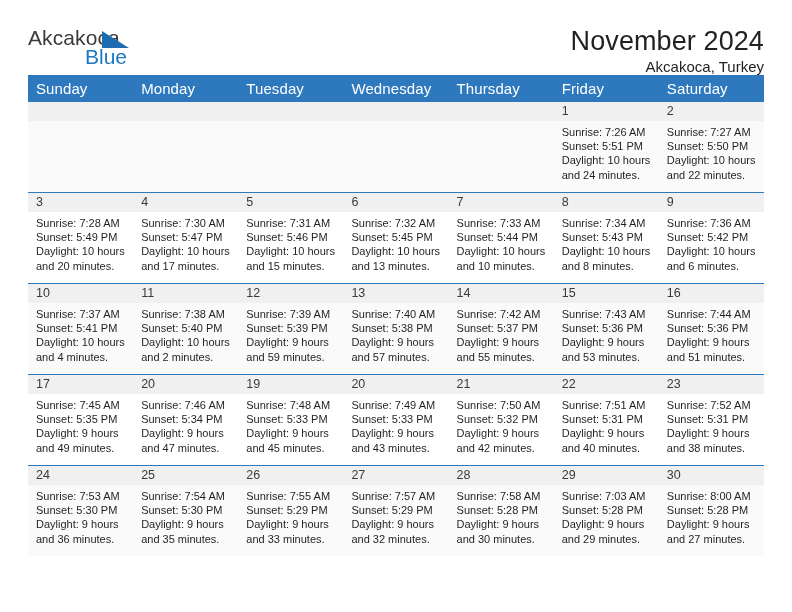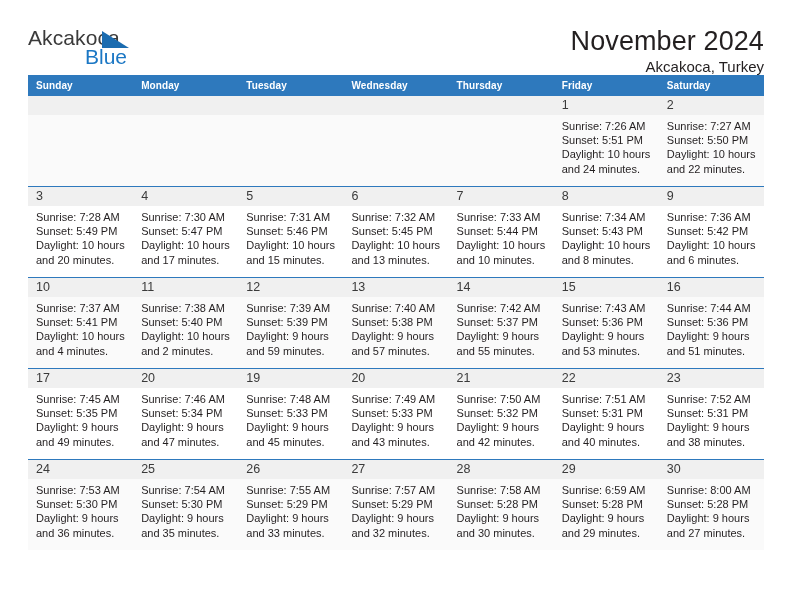--- a/index.html
+++ b/index.html
@@ -85,22 +85,22 @@
   
   .calendar {
     width: 736px;
     border-collapse: collapse;
     table-layout: fixed;
     margin-top: 1px;
   }
   .calendar th {
     background: #2e79bd;
     color: #ffffff;
-    font-size: 10px;
-    font-weight: bold;
+    font-size: 15px;
+    font-weight: normal;
     text-align: left;
     padding: 5px 0 5px 8px;
     height: 20px;
     box-sizing: border-box;
     letter-spacing: .1px;
   }
   .week-row > td {
     vertical-align: top;
     padding: 0;
     border-top: 1px solid #2e79bd;
@@ -505,21 +505,21 @@
                 <div>Sunset: 5:28 PM</div>
                 <div>Daylight: 9 hours</div>
                 <div>and 30 minutes.</div>
               </div>
             </div>
           </td>
           <td>
             <div class="cell tintB">
               <div class="daynum">29</div>
               <div class="info">
-                <div>Sunrise: 6:59 AM</div>
+                <div>Sunrise: 7:03 AM</div>
                 <div>Sunset: 5:28 PM</div>
                 <div>Daylight: 9 hours</div>
                 <div>and 29 minutes.</div>
               </div>
             </div>
           </td>
           <td>
             <div class="cell tintB">
               <div class="daynum">30</div>
               <div class="info">

